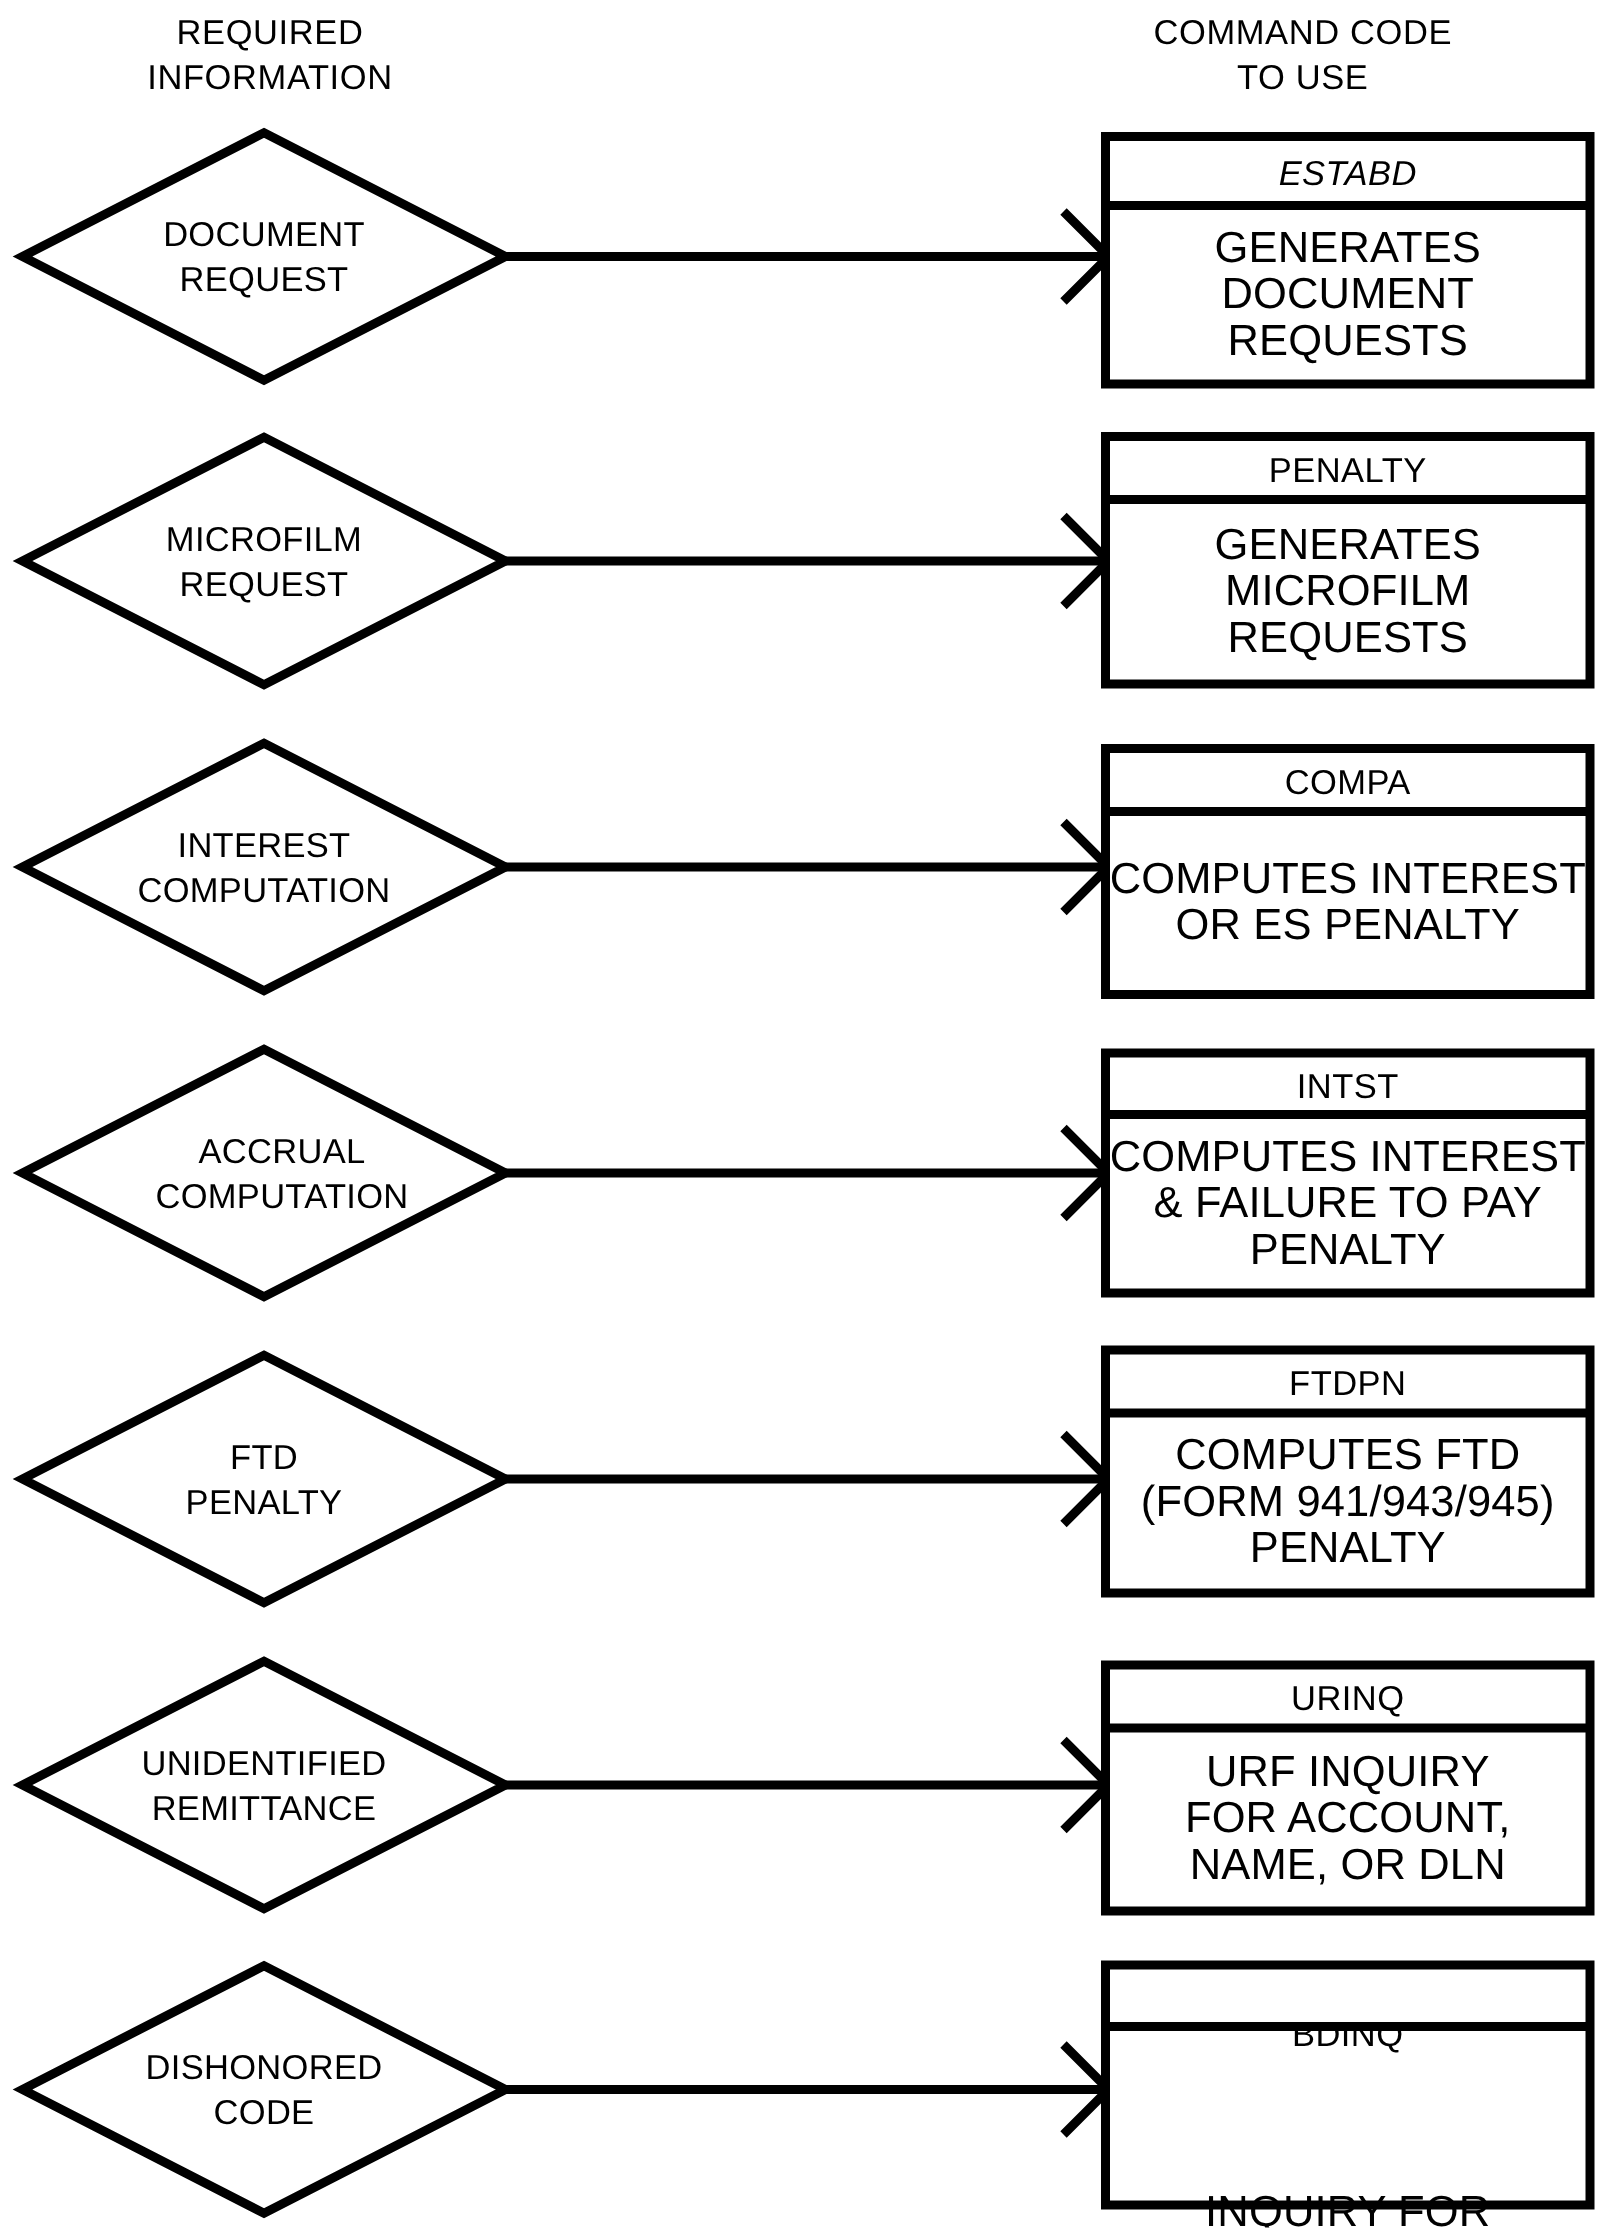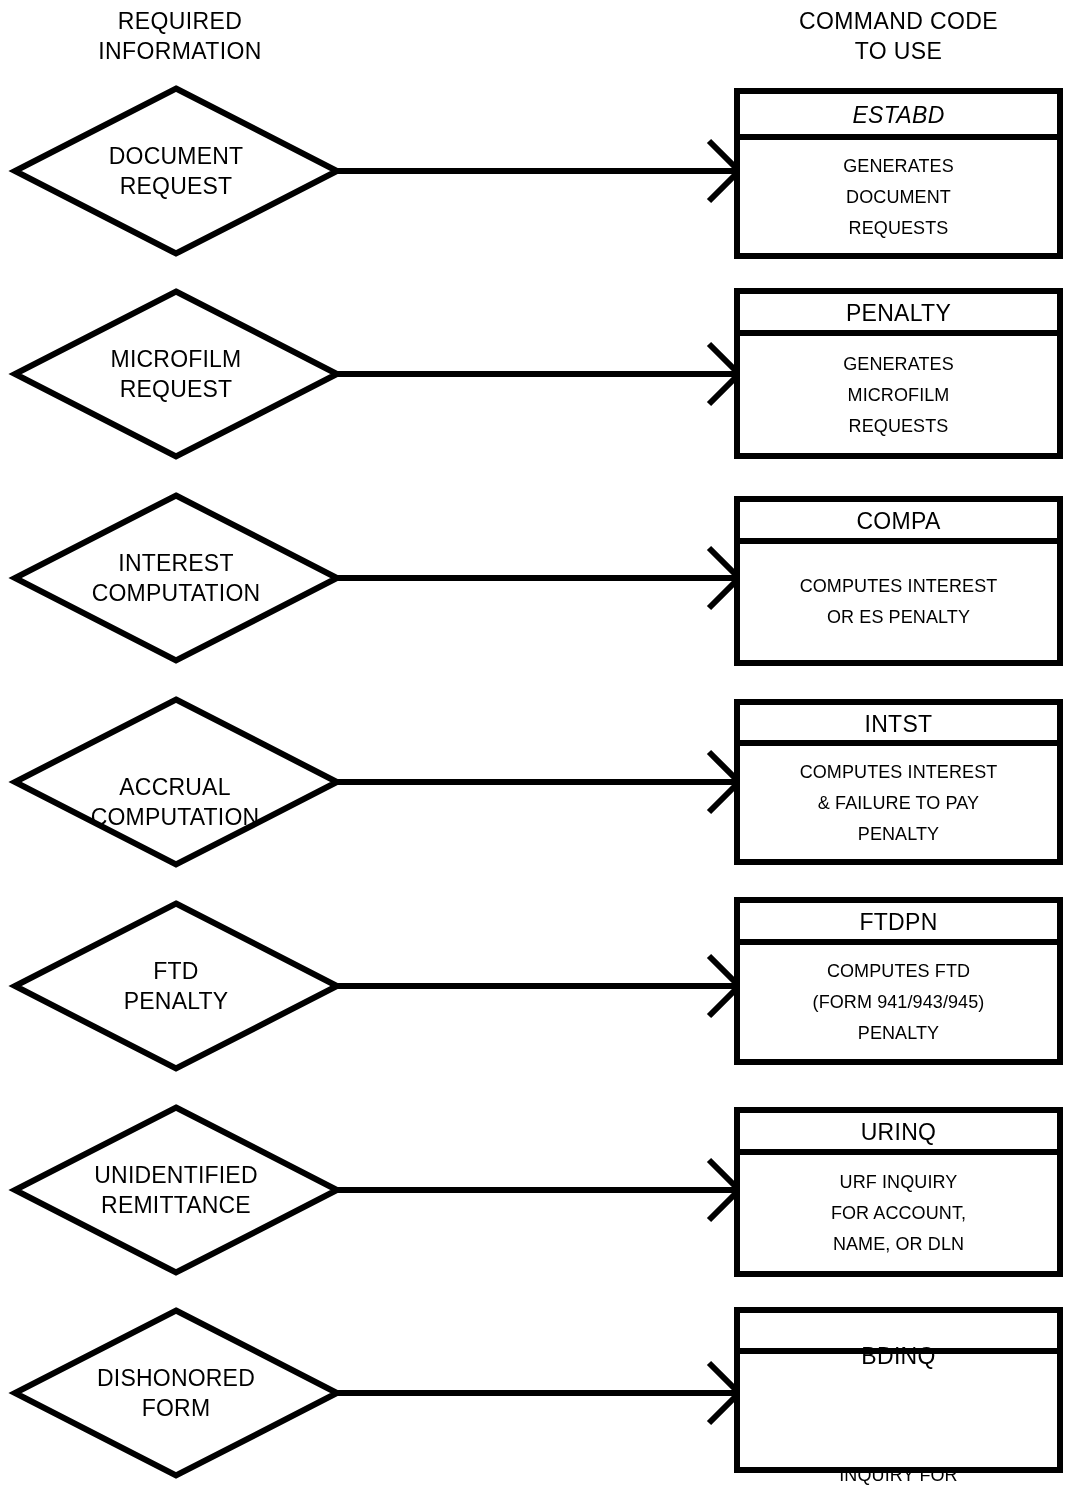--- a/index.html
+++ b/index.html
@@ -27,21 +27,21 @@
   .col-heading {
     position: absolute;
     text-align: center;
     font-size: 23px;
     line-height: 30px;
     letter-spacing: 0.4px;
     font-weight: 400;
     white-space: pre-line;
   }
   #heading-required { left: 20px;  top: 6px;  width: 320px; }
-  #heading-command  { left: 737px; top: 6px;  width: 323px; }
+  #heading-command  { left: 707px; top: 6px;  width: 323px; }
 
   
   #vector-layer {
     position: absolute;
     left: 0; top: 0;
     width: 1073px;
     height: 1485px;
   }
 
   
@@ -60,21 +60,21 @@
     text-align: center;
     font-size: 23px;
     line-height: 28px;
     letter-spacing: 0.3px;
     transform: translateY(-50%);
     pointer-events: none;
   }
   .box-desc {
     position: absolute;
     text-align: center;
-    font-size: 18px;
+    font-size: 29px;
     line-height: 31px;
     letter-spacing: 0.1px;
     white-space: pre-line;
     transform: translateY(-50%);
     pointer-events: none;
   }
 </style>
 </head>
 <body>
 
@@ -137,38 +137,38 @@
 REQUEST</div>
       <div class="box-code" style="left: 737px; width: 323px; top: 313px;">PENALTY</div>
       <div class="box-desc" style="left: 737px; width: 323px; top: 394.5px;">GENERATES
 MICROFILM
 REQUESTS</div>
       <div class="diamond-label" style="left: 15px; width: 322px; top: 578px;">INTEREST
 COMPUTATION</div>
       <div class="box-code" style="left: 737px; width: 323px; top: 521px;">COMPA</div>
       <div class="box-desc" style="left: 737px; width: 323px; top: 602px;">COMPUTES INTEREST
 OR ES PENALTY</div>
-      <div class="diamond-label" style="left: 14px; width: 322px; top: 782px; margin-top: 20px;">ACCRUAL
+      <div class="diamond-label" style="left: 27px; width: 322px; top: 782px;">ACCRUAL
 COMPUTATION</div>
       <div class="box-code" style="left: 737px; width: 323px; top: 723.5px;">INTST</div>
       <div class="box-desc" style="left: 737px; width: 323px; top: 802.5px;">COMPUTES INTEREST
 &amp; FAILURE TO PAY
 PENALTY</div>
       <div class="diamond-label" style="left: 15px; width: 322px; top: 986px;">FTD
 PENALTY</div>
       <div class="box-code" style="left: 737px; width: 323px; top: 922px;">FTDPN</div>
       <div class="box-desc" style="left: 737px; width: 323px; top: 1002px;">COMPUTES FTD
 (FORM 941/943/945)
 PENALTY</div>
       <div class="diamond-label" style="left: 15px; width: 322px; top: 1190px;">UNIDENTIFIED
 REMITTANCE</div>
       <div class="box-code" style="left: 737px; width: 323px; top: 1132px;">URINQ</div>
       <div class="box-desc" style="left: 737px; width: 323px; top: 1213px;">URF INQUIRY
 FOR ACCOUNT,
 NAME, OR DLN</div>
       <div class="diamond-label" style="left: 15px; width: 322px; top: 1393px;">DISHONORED
-FORM</div>
+CODE</div>
       <div class="box-code" style="left: 737px; width: 323px; top: 1331.5px; margin-top: 24px;">BDINQ</div>
       <div class="box-desc" style="left: 737px; width: 323px; top: 1491px;">INQUIRY FOR
 DCF DATA</div>
     </div>
 
 </div>
 
 </body></html>

